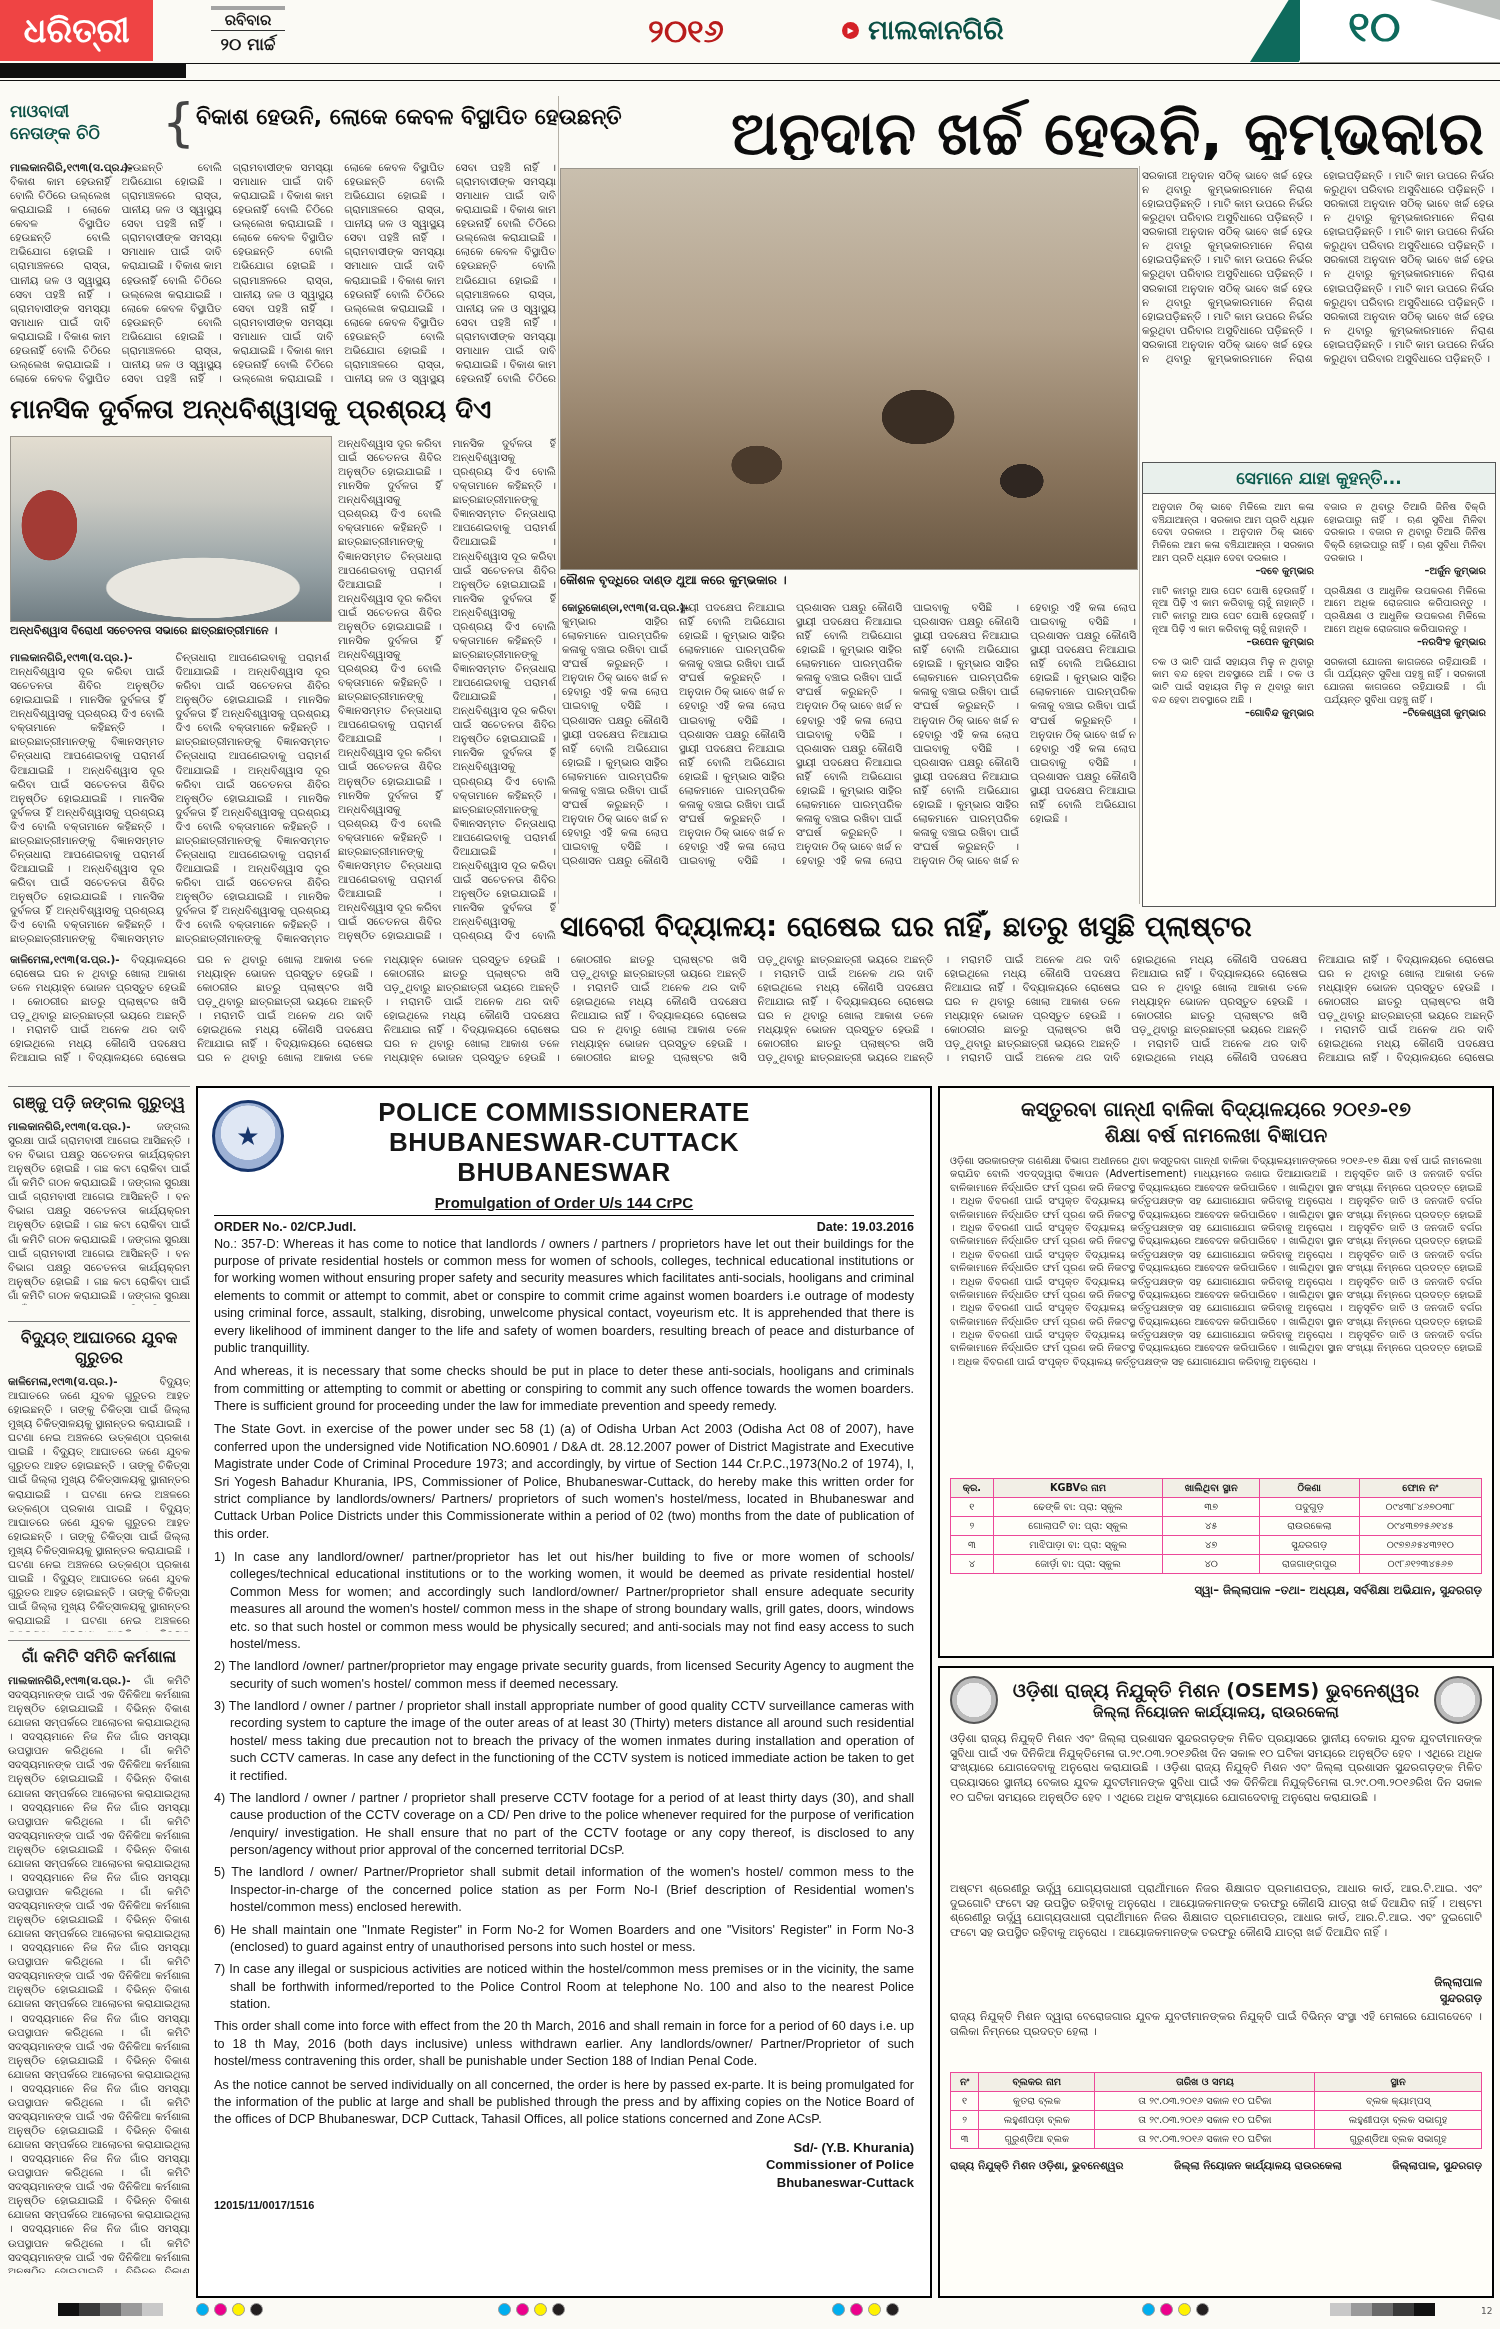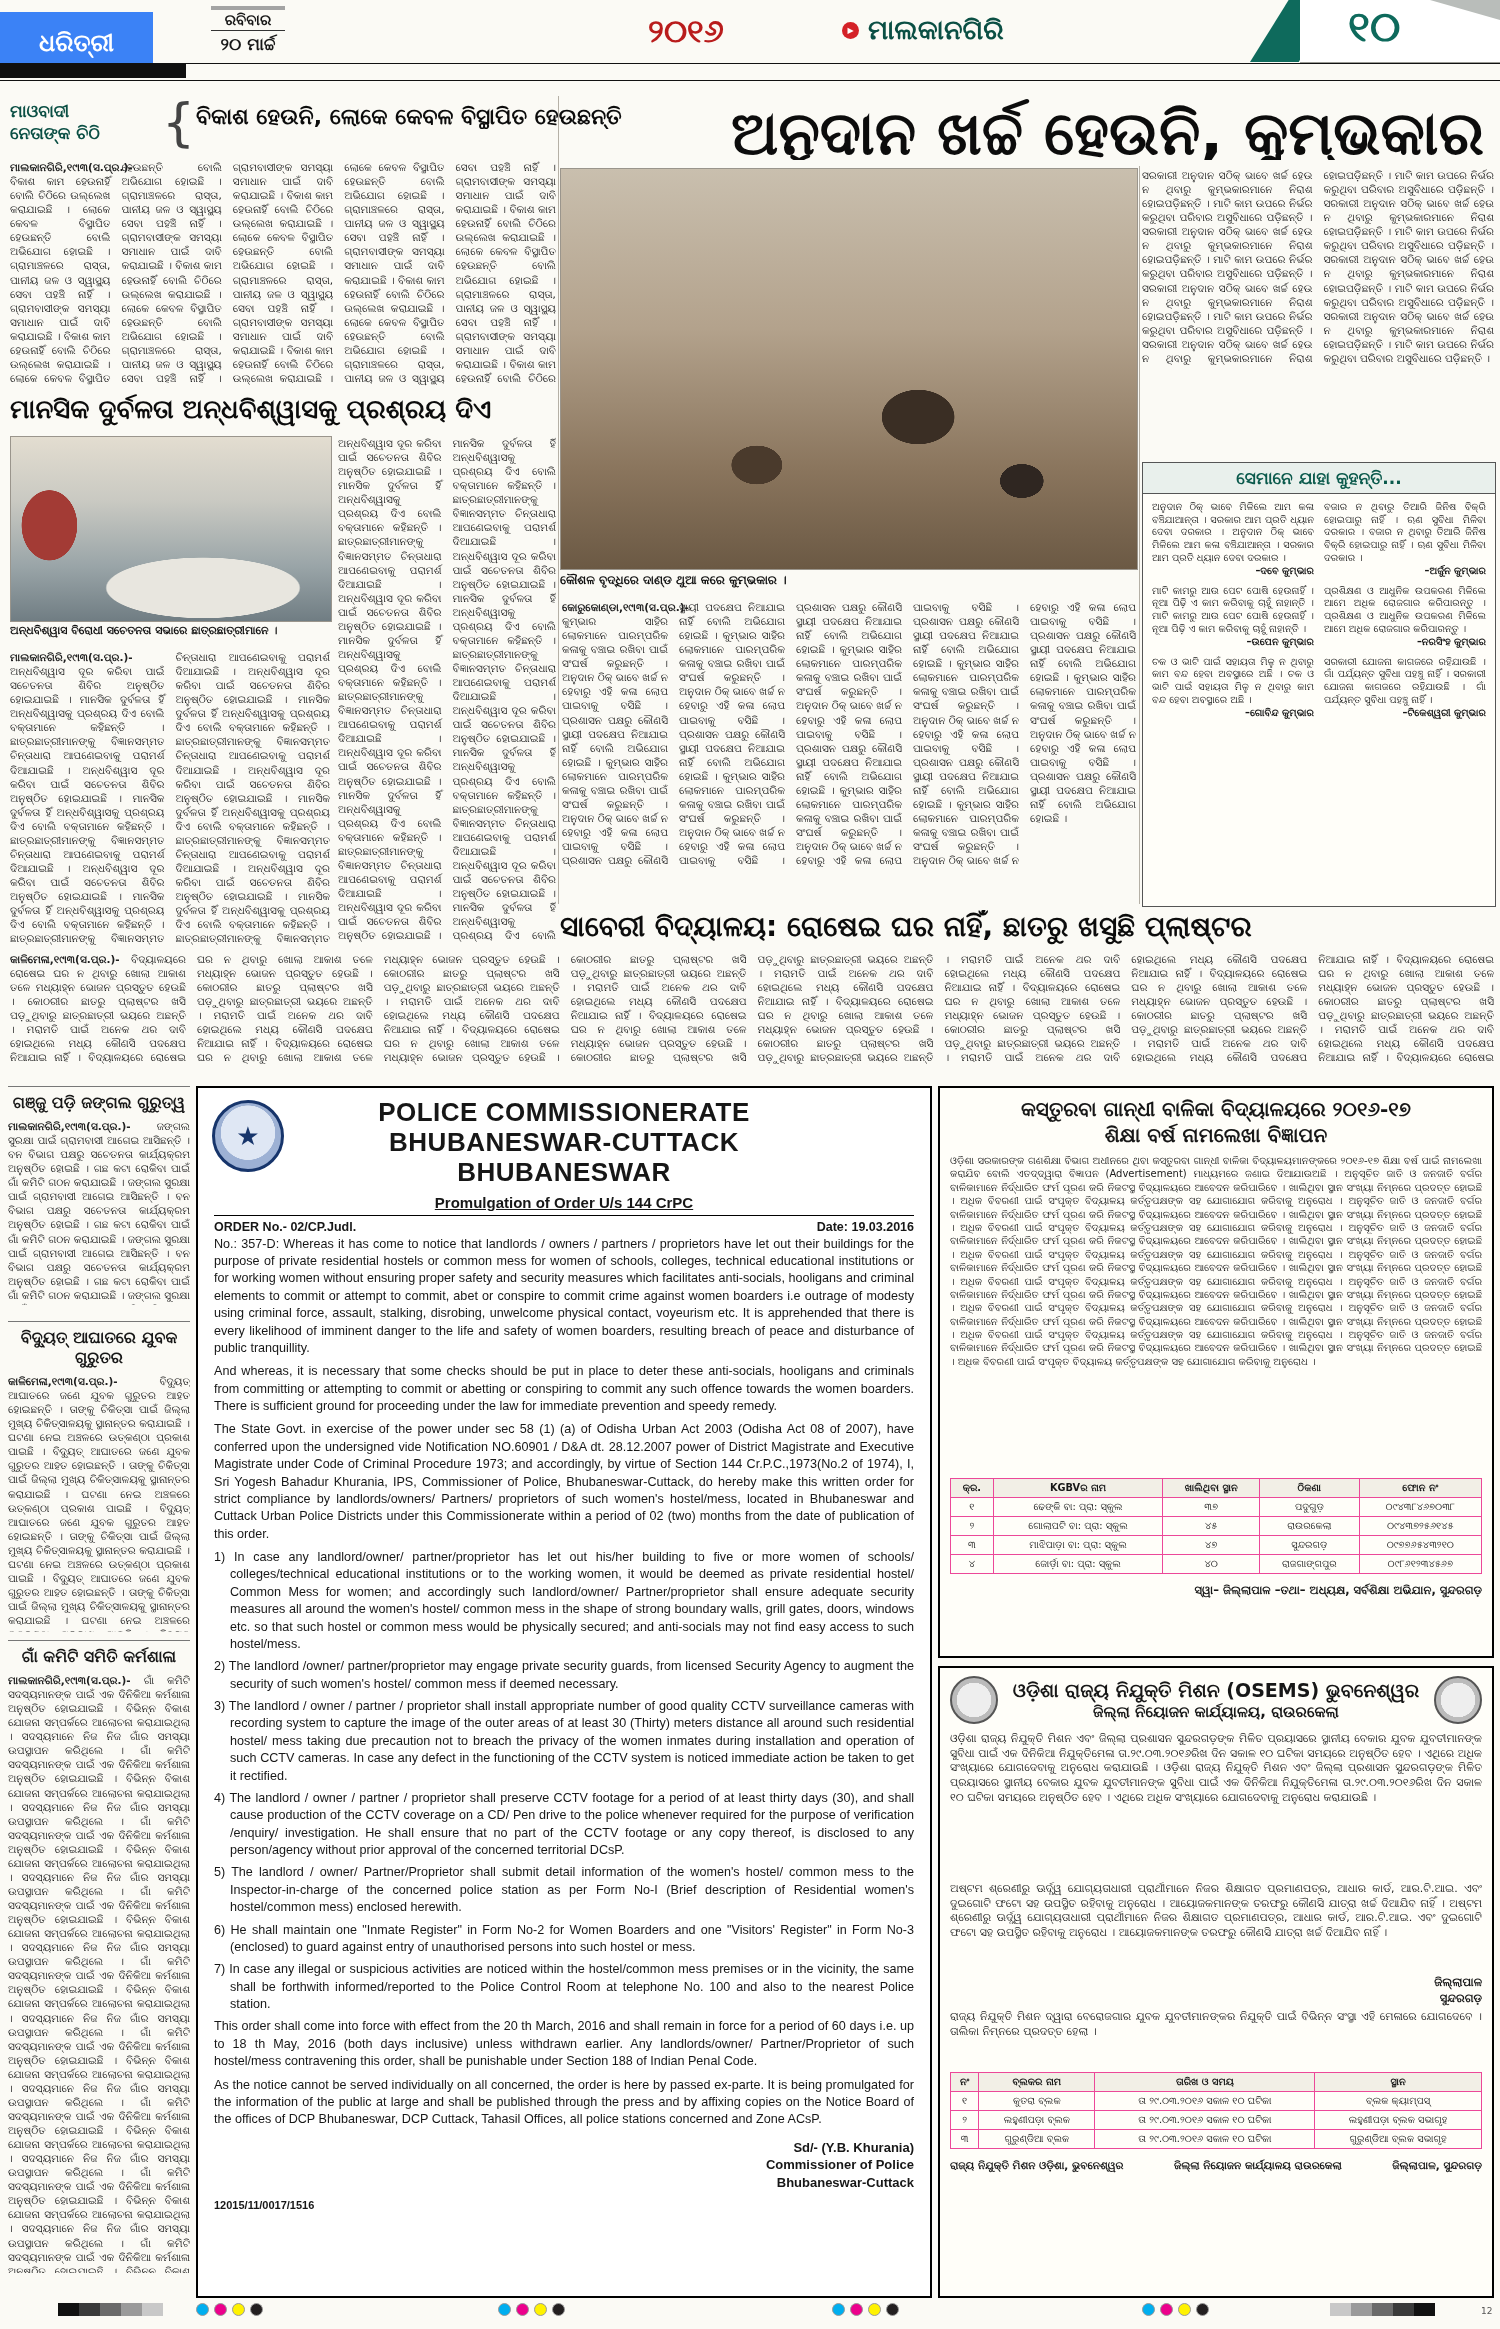--- a/index.html
+++ b/index.html
@@ -10,21 +10,21 @@
   .dl{font-weight:bold}
   .cols2{column-count:2;column-gap:11px}
   .cols5{column-count:5;column-gap:11px}
   .cols8{column-count:8;column-gap:11px}
   .hl{font-weight:700;color:#0c0c0c;overflow:hidden}
   .cap{font-size:12px;font-weight:700;text-align:left;color:#111}
   .photo{position:absolute;overflow:hidden;border:1px solid #9a958c}
   .vrule{position:absolute;width:1px;background:#b5b0a6}
 
   
-  #masthead{left:0;top:12px;width:153px;height:61px;background:#3b82f6;color:#fff;display:flex;align-items:center;justify-content:center;font-size:24px;font-weight:700}
+  #masthead{left:0;top:0;width:153px;height:61px;background:#ef4444;color:#fff;display:flex;align-items:center;justify-content:center;font-size:34px;font-weight:700}
   #datebox{left:168px;top:6px;width:160px;text-align:center}
   #day{display:inline-block;font-size:15px;font-weight:700;border-top:4px solid #a3a3a3;border-bottom:1px solid #333;padding:1px 14px}
   #date{font-size:17px;font-weight:700;margin-top:3px}
   #year{left:648px;top:12px;font-size:32px;font-weight:700;color:#b91c1c}
   #edition{left:842px;top:14px;display:flex;align-items:center;gap:9px}
   #ed-dot{width:17px;height:17px;border-radius:50%;background:#d42127;display:flex;align-items:center;justify-content:center;color:#fff;font-size:8px}
   #ed-name{font-size:27px;font-weight:700;color:#0b4f44}
   #fold-band{left:1250px;top:0;width:84px;height:62px;background:#0e6a5c;clip-path:polygon(46% 0,100% 0,58% 100%,0 100%)}
   #fold-page{left:1300px;top:0;width:200px;height:62px;background:#fff;border-bottom:2px solid #9a9a94}
   #fold-num{position:absolute;left:48px;top:2px;font-size:42px;font-weight:700;color:#0e6a5c}

